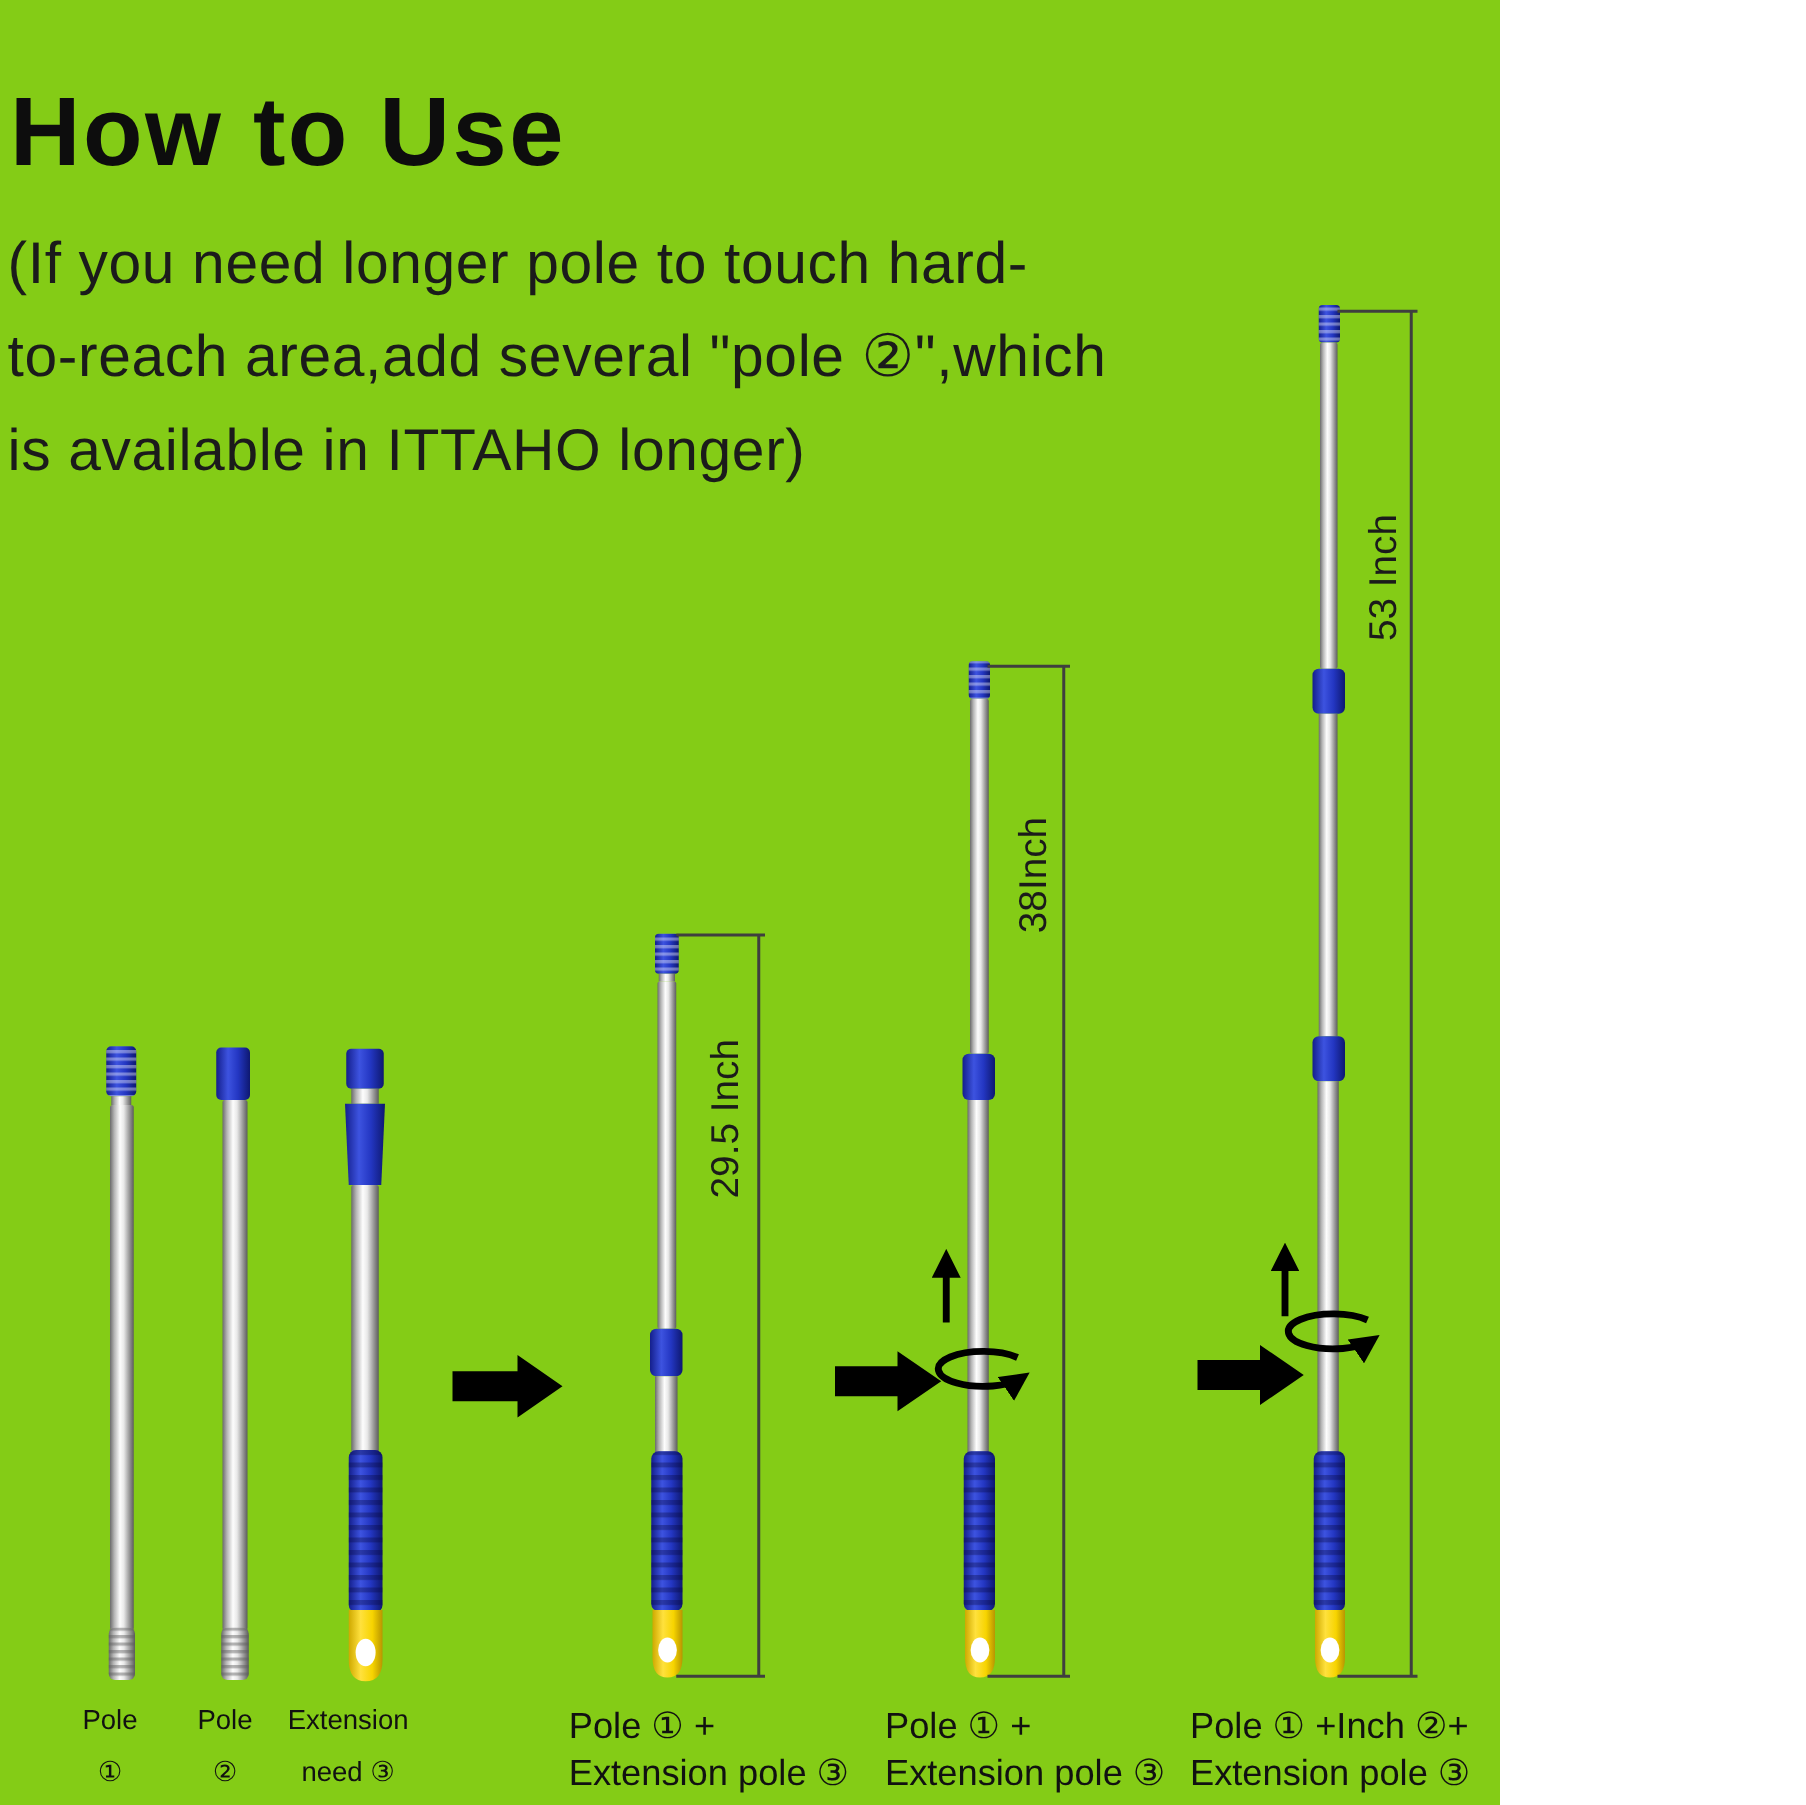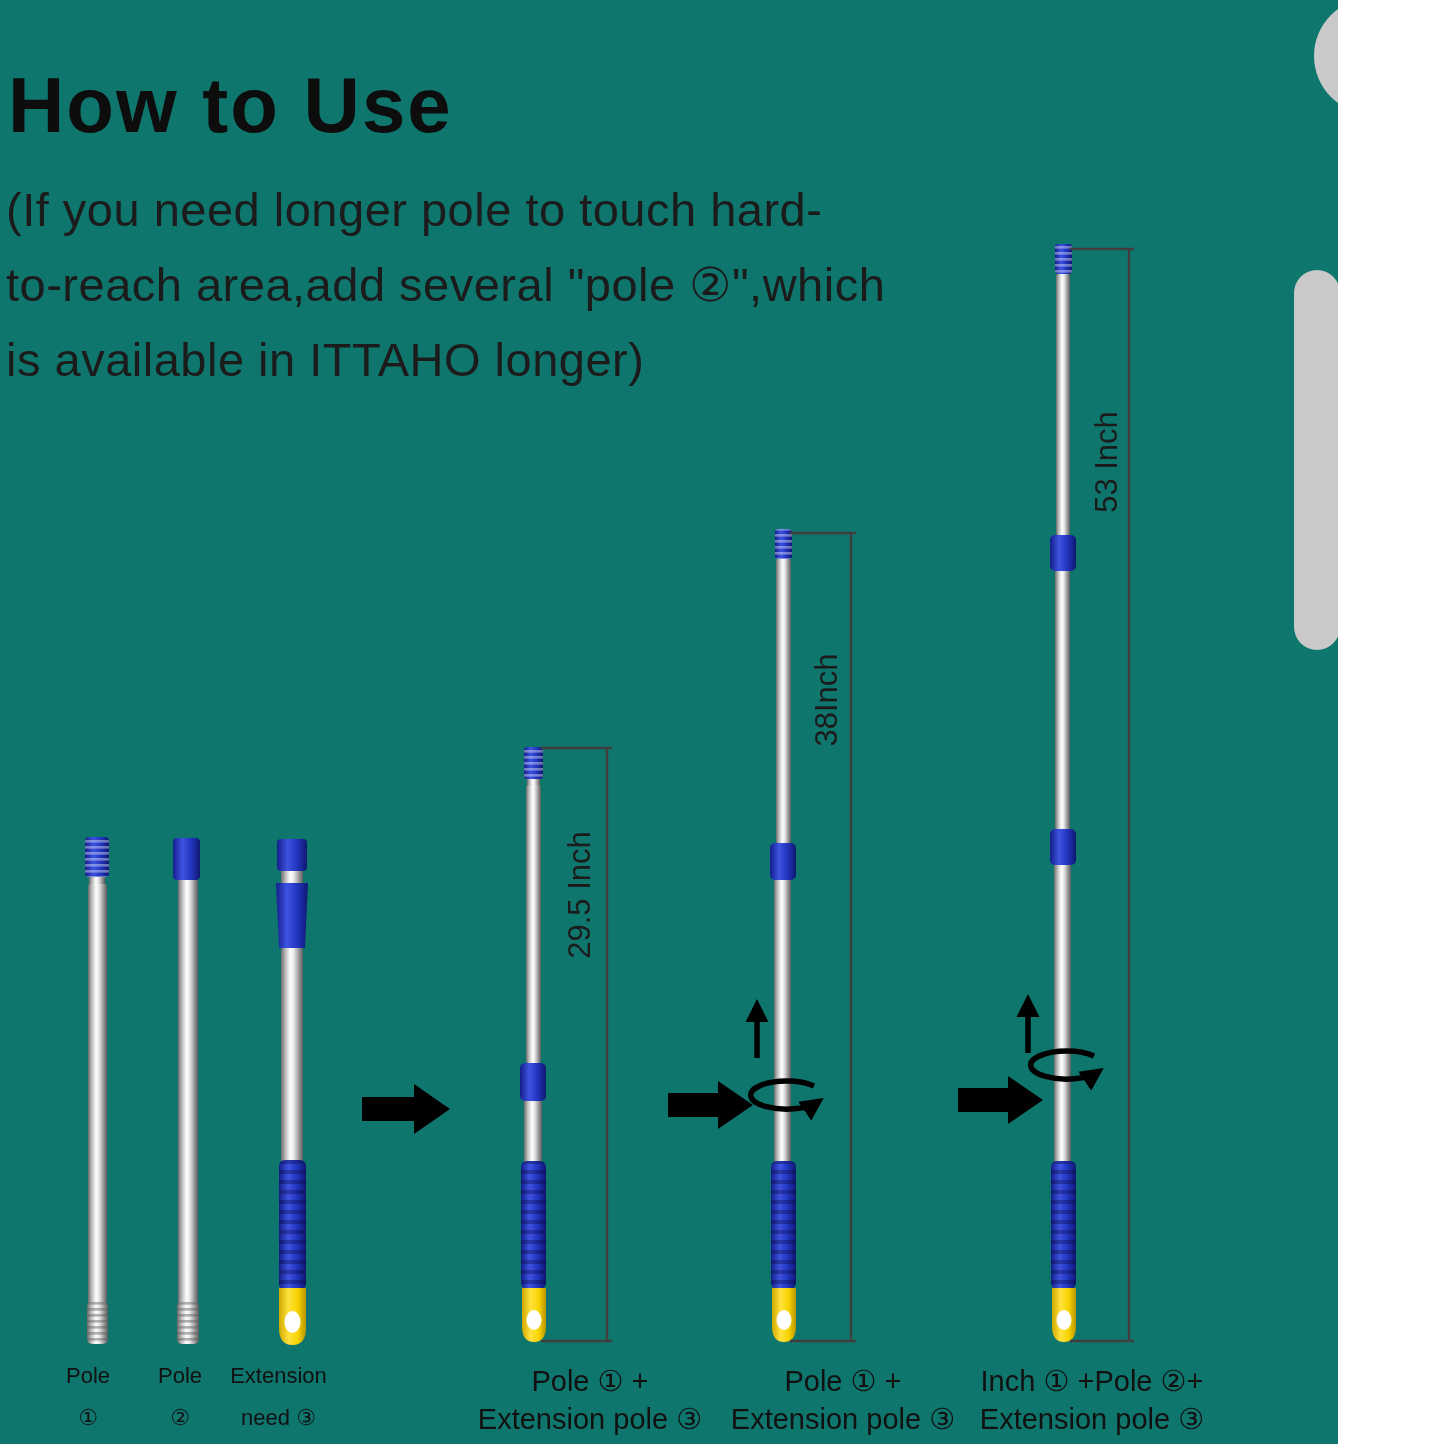--- a/index.html
+++ b/index.html
@@ -1,27 +1,27 @@
 <!DOCTYPE html>
 <html><head>
 <meta charset="utf-8">
 <style>
   html,body{margin:0;padding:0;background:#fff;}
-  .page{position:relative;width:1338px;height:1444px;background:#0f766e;overflow:hidden;
+  .page{position:relative;width:1200px;height:1444px;background:#84cc16;overflow:hidden;
         font-family:"Liberation Sans","DejaVu Sans",sans-serif;color:#111;}
   .art{position:absolute;left:0;top:0;}
   .title{position:absolute;left:8px;top:60px;margin:0;font-size:78px;font-weight:700;letter-spacing:2px;color:#0d0d0d;}
   .intro{position:absolute;left:6px;top:172px;font-size:47px;line-height:75px;color:#1b1b1b;letter-spacing:.5px;white-space:nowrap;}
   .dim{position:absolute;font-size:31px;color:#1b1b1b;text-align:center;transform:rotate(-90deg);white-space:nowrap;}
   .dim1{left:495px;top:877px;width:170px;height:36px;line-height:36px;}
   .dim2{left:752px;top:682px;width:150px;height:36px;line-height:36px;}
   .dim3{left:1032px;top:444px;width:150px;height:36px;line-height:36px;}
   .plabel{position:absolute;font-size:22px;text-align:center;line-height:36px;}
   .plabel .l2{margin-top:6px;}
-  .alabel{position:absolute;font-size:29px;text-align:center;line-height:38px;white-space:nowrap;}
+  .alabel{position:absolute;font-size:29px;text-align:left;line-height:38px;white-space:nowrap;}
   .p1{left:38px;top:1358px;width:100px;}
   .p2{left:130px;top:1358px;width:100px;}
   .p3{left:206px;top:1358px;width:145px;}
   .a1{left:455px;top:1362px;width:270px;}
   .a2{left:708px;top:1362px;width:270px;}
   .a3{left:952px;top:1362px;width:280px;}
 </style>
 </head>
 <body>
 
@@ -182,17 +182,17 @@
 
   <div class="alabel a1">
     <div>Pole ①  +</div>
     <div>Extension pole ③</div>
   </div>
   <div class="alabel a2">
     <div>Pole ①  +</div>
     <div>Extension pole ③</div>
   </div>
   <div class="alabel a3">
-    <div>Inch ①  +Pole ②+</div>
+    <div>Pole ①  +Inch ②+</div>
     <div>Extension pole ③</div>
   </div>
 
 </div>
 
 </body></html>

